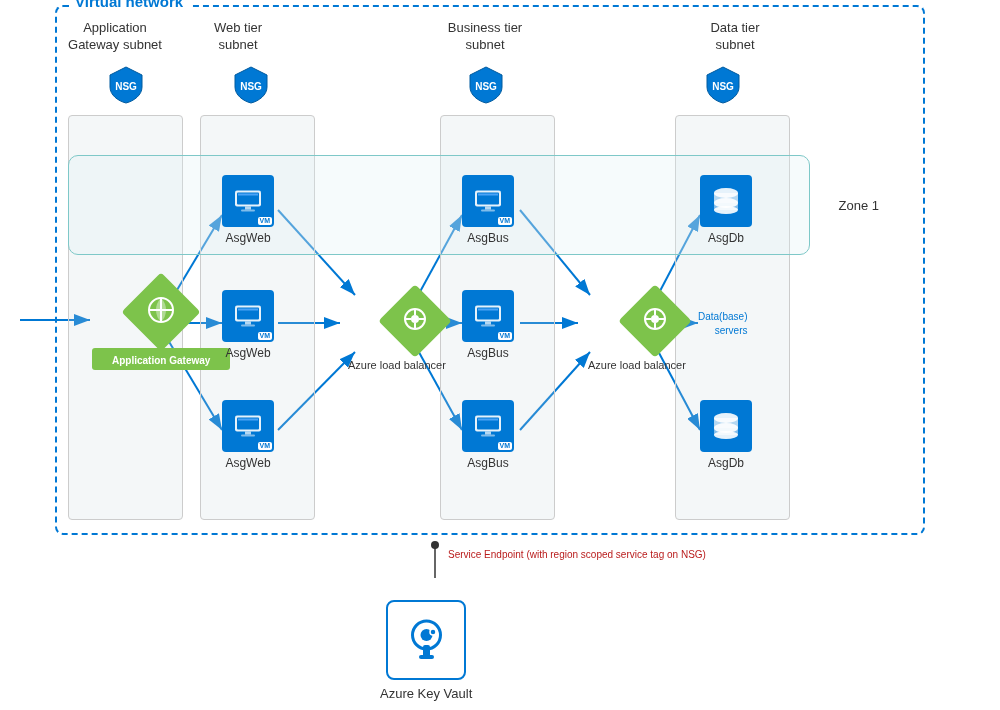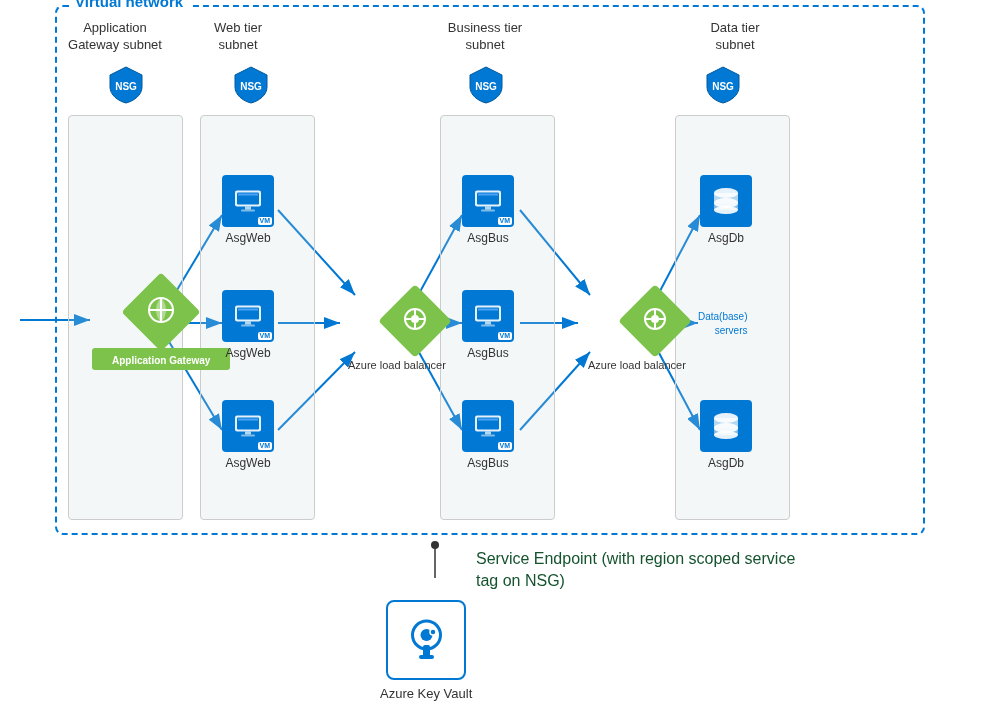--- a/index.html
+++ b/index.html
@@ -195,24 +195,23 @@
       top: 0;
       left: 0;
       width: 1000px;
       height: 710px;
       pointer-events: none;
     }
 
     
     .service-endpoint-text {
       position: absolute;
-      font-size: 16px;
-      color: #14532d;
+      font-size: 10px;
+      color: #b91c1c;
       line-height: 1.4;
-      margin-left: 28px;
     }
   </style>
 </head>
 <body>
 
 <div class="diagram-container">
 
   <svg class="arrows-svg">
     <defs>
       <marker id="arrowhead" markerWidth="8" markerHeight="6" refX="8" refY="3" orient="auto">
@@ -295,20 +294,23 @@
   </div>
 
   <div class="subnet-box" style="left:68px; top:115px; width:115px; height:405px; background:rgba(200,215,220,0.2);"></div>
 
   <div class="subnet-box" style="left:200px; top:115px; width:115px; height:405px; background:rgba(200,215,220,0.2);"></div>
 
   <div class="subnet-box" style="left:440px; top:115px; width:115px; height:405px; background:rgba(200,215,220,0.2);"></div>
 
   <div class="subnet-box" style="left:675px; top:115px; width:115px; height:405px; background:rgba(200,215,220,0.2);"></div>
 
+  <div class="zone-box" style="left:68px; top:155px; width:742px; height:100px;">
+    <span class="zone-label">Zone 1</span>
+  </div>
 
 
 
   <div class="appgw-box" style="left:92px; top:278px;">
     <div style="position:relative; width:68px; height:68px; display:flex; align-items:center; justify-content:center;">
       <div style="width:56px; height:56px; background:#7dc34b; transform:rotate(45deg); border-radius:4px; position:absolute;"></div>
       <div style="position:relative; z-index:1; transform:rotate(0deg);">
         <svg width="34" height="34" viewBox="0 0 34 34" fill="none">
           <circle cx="17" cy="17" r="12" stroke="white" stroke-width="2" fill="none"></circle>
           <line x1="5" y1="17" x2="29" y2="17" stroke="white" stroke-width="2"></line>

